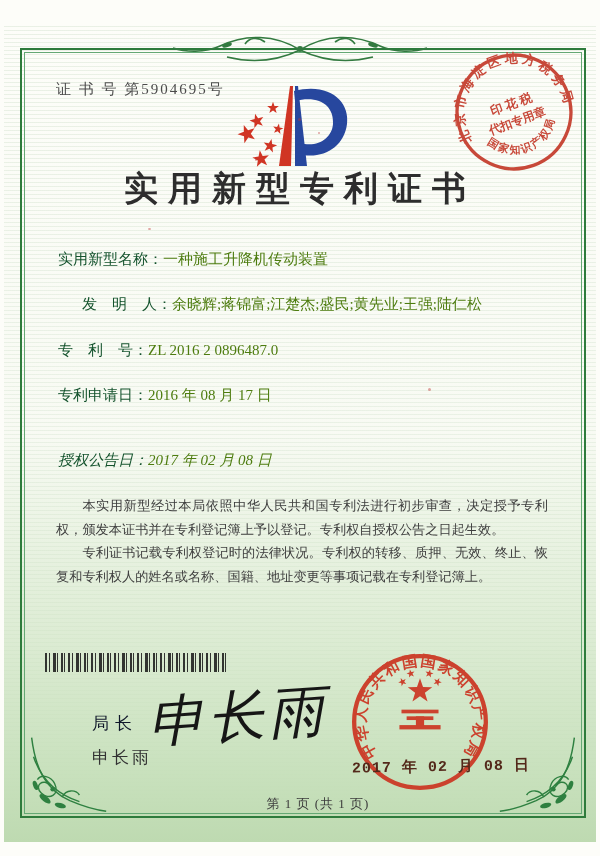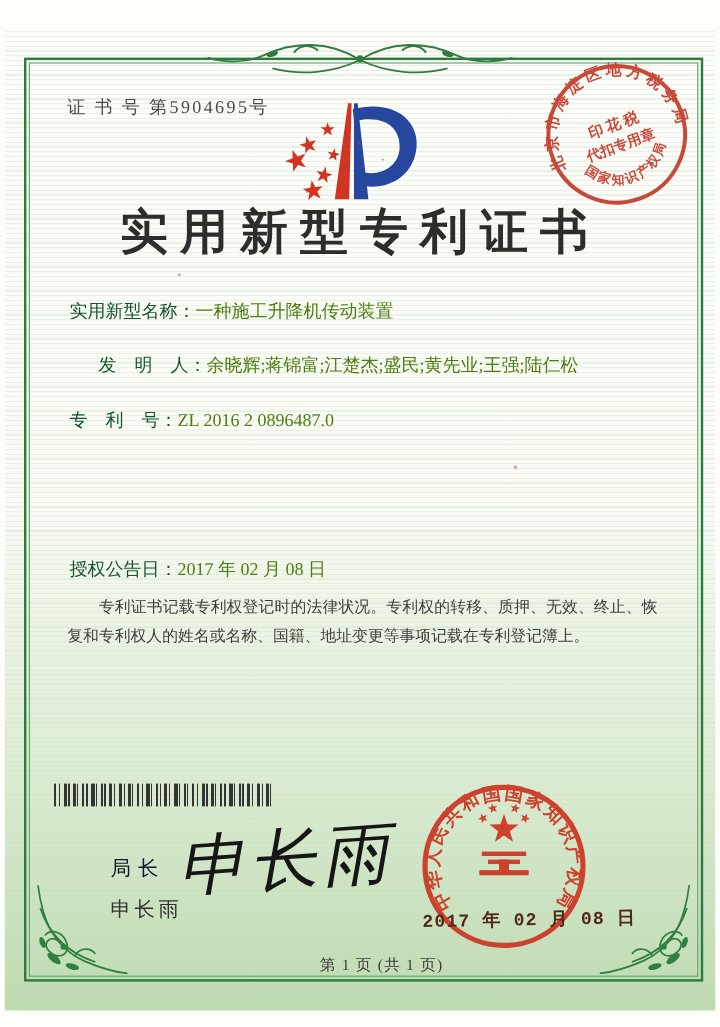--- a/index.html
+++ b/index.html
@@ -33,21 +33,21 @@
     border:2px solid #2e7b3c;
   }
   .frame-inner{
     position:absolute;inset:2px;border:1px solid #64a874;
   }
   .certno{
     left:56px;top:80px;font-size:15px;letter-spacing:2px;color:#4b4b4b;
   }
   .title{
     left:0;right:0;top:166px;text-align:center;
-    font-size:40px;font-weight:700;letter-spacing:10px;color:#2d2d2d;
+    font-size:34px;font-weight:700;letter-spacing:10px;color:#2d2d2d;
   }
   .frow{left:58px;right:36px;font-size:15px;color:#3e3e3e;}
   .flabel{color:#14532d;}
   .fval{color:#4d7c0f;}
   .paras{
     left:56px;width:492px;top:494px;color:#3e3e3e;
   }
   .paras p{
     margin:0;font-size:13.2px;line-height:1.78;text-indent:2em;
     text-align:justify;
@@ -181,25 +181,29 @@
 
   <div class="abs frow" style="top:250px;">
     <span class="flabel">实用新型名称：</span><span class="fval">一种施工升降机传动装置</span>
   </div>
   <div class="abs frow" style="top:295px;margin-left:24px;">
     <span class="flabel">发　明　人：</span><span class="fval">余晓辉;蒋锦富;江楚杰;盛民;黄先业;王强;陆仁松</span>
   </div>
   <div class="abs frow" style="top:341px;">
     <span class="flabel">专　利　号：</span><span class="fval">ZL 2016 2 0896487.0</span>
   </div>
-  <div class="abs frow" style="top:465px;">
+  <div class="abs frow" style="top:386px;">
+    <span class="flabel">专利申请日：</span><span class="fval">2016 年 08 月 17 日</span>
+  </div>
+  <div class="abs frow" style="top:451px;font-style:italic;">
     <span class="flabel">授权公告日：</span><span class="fval">2017 年 02 月 08 日</span>
   </div>
 
   <div class="abs paras">
+    <p>本实用新型经过本局依照中华人民共和国专利法进行初步审查，决定授予专利权，颁发本证书并在专利登记簿上予以登记。专利权自授权公告之日起生效。</p>
     <p>专利证书记载专利权登记时的法律状况。专利权的转移、质押、无效、终止、恢复和专利权人的姓名或名称、国籍、地址变更等事项记载在专利登记簿上。</p>
   </div>
 
   <div class="abs barcode"></div>
 
   <div class="abs sig-title">局长</div>
   <div class="abs sig-name">申长雨</div>
   <div class="abs autograph">申长雨</div>
 
   <svg class="abs seal-sipo" viewBox="0 0 140 140">

